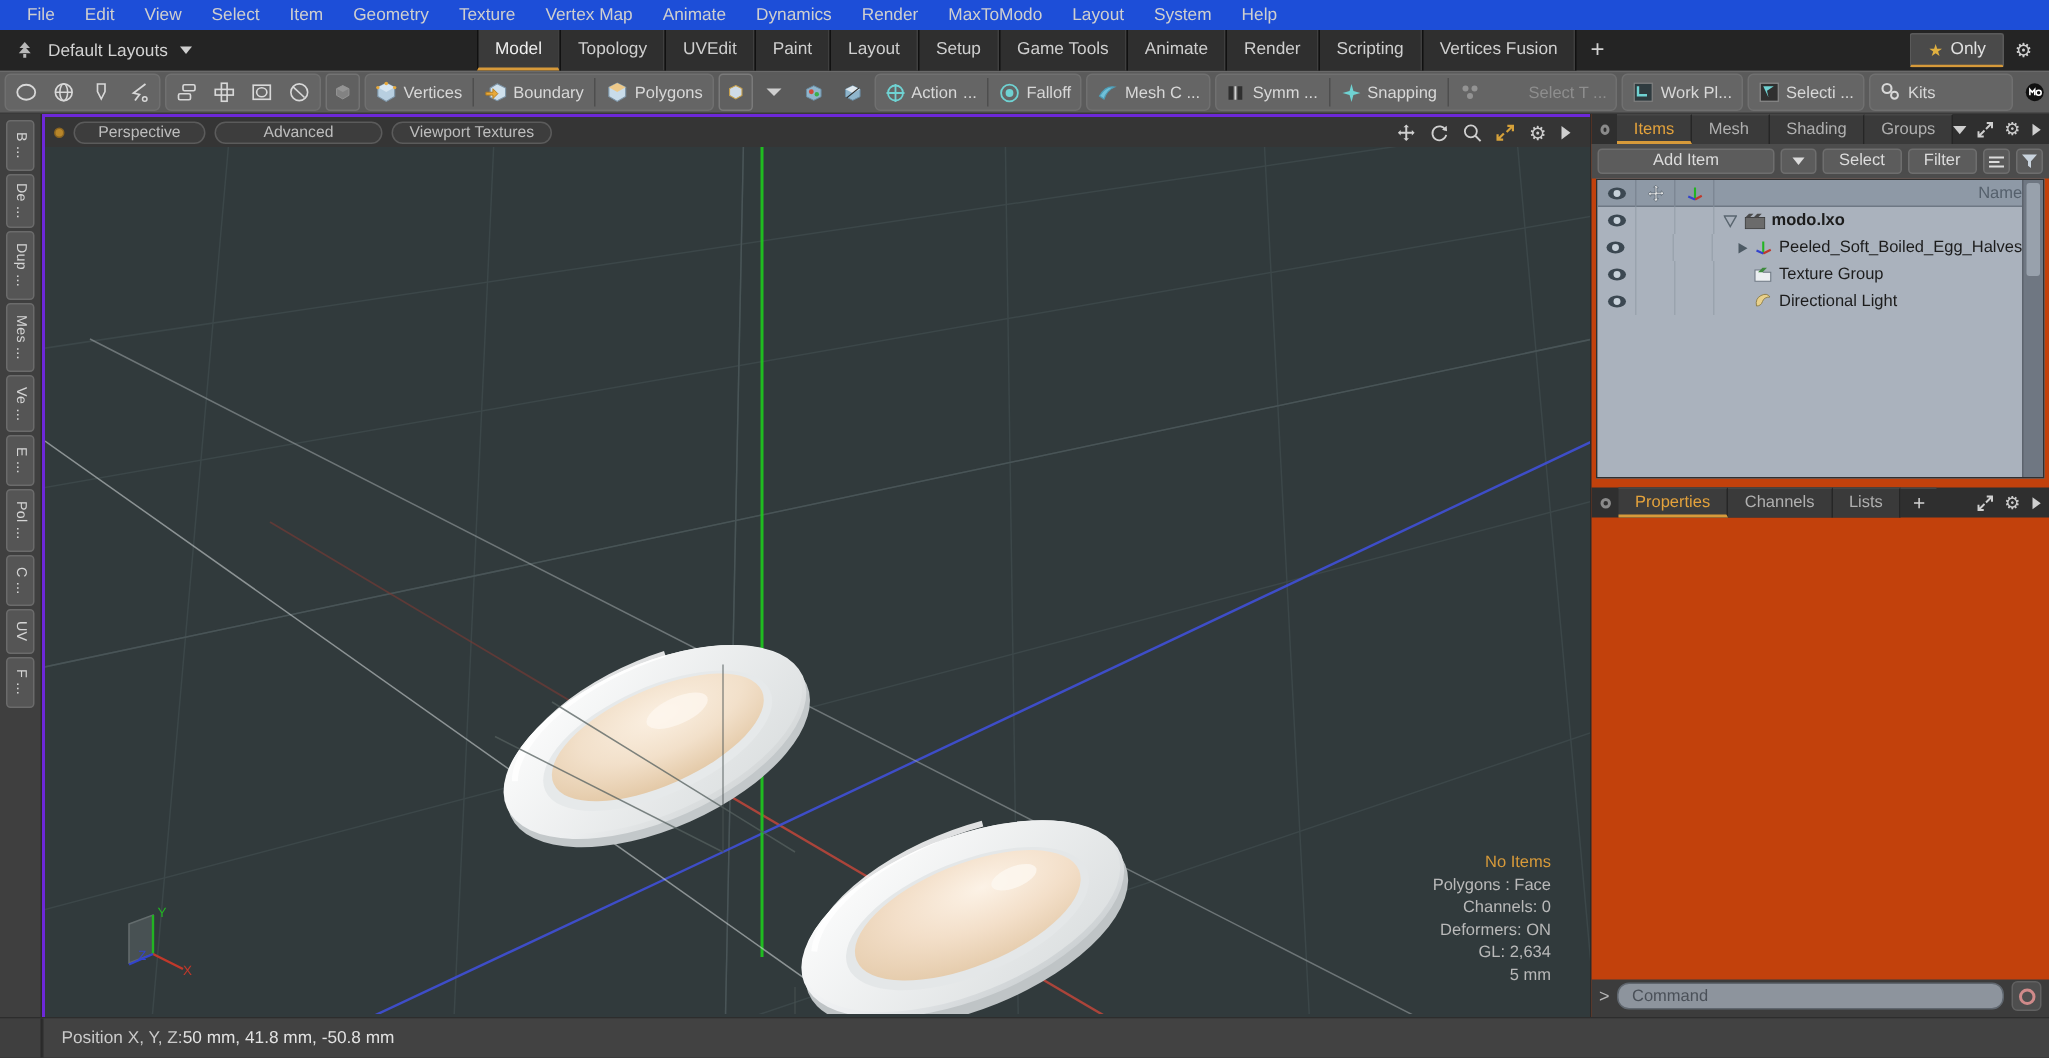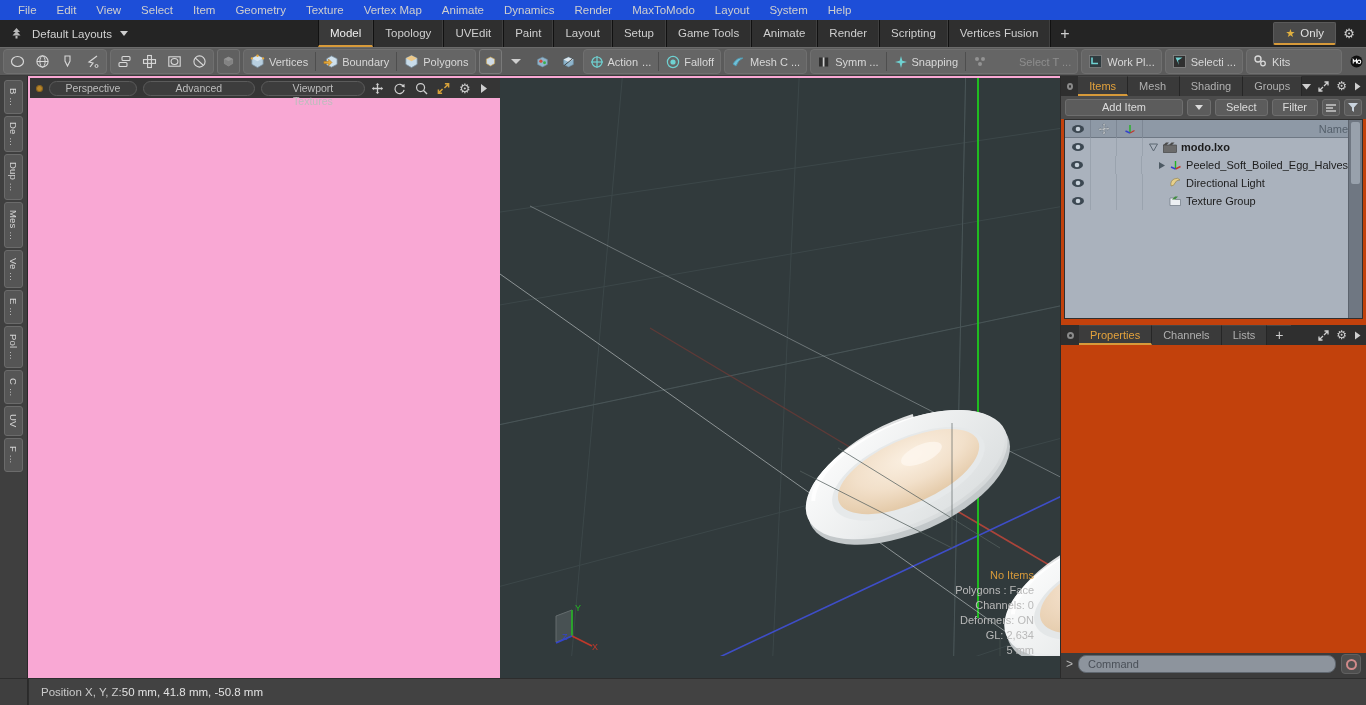--- a/index.html
+++ b/index.html
@@ -47,21 +47,21 @@
   
   .bodyrow{ flex:1 1 auto; display:flex; min-height:0; background:#3c3c3c; }
 
   
   .vstrip{ width:28px; background:#3f3f3f; border-right:1px solid #2a2a2a; padding-top:4px; display:flex; flex-direction:column; align-items:center;}
   .vtab{ width:19px; background:#555; border:1px solid #6b6b6b; border-radius:3px; margin-bottom:2px;
          display:flex; align-items:center; justify-content:center; color:#d5d5d5; }
   .vtab span{ writing-mode:vertical-rl; font-size:9.5px; letter-spacing:.2px; padding:3px 0; white-space:nowrap; }
 
   
-  .vpcol{ flex:1 1 auto; display:flex; flex-direction:row; min-width:0; background:#f9a8d4; padding:2px 0 0 2px;}
+  .vpcol{ flex:1 1 auto; display:flex; flex-direction:column; min-width:0; background:#6d28d9; padding:2px 0 0 2px;}
   .vpheader{ height:20px; background:#353535; display:flex; align-items:center; gap:6px; padding:0 6px; flex:0 0 20px; }
   .dot{ width:7px;height:7px;border-radius:50%; background:#b8862a; border:1px solid #8a6420;}
   .vpbtn{ height:15px; padding:0 11px; border:1px solid #5b5b5b; border-radius:8px; background:#3d3d3d;
           color:#bdbdbd; font-size:10.5px; line-height:13px; text-align:center;}
   .vp-icons{ margin-left:auto; display:flex; align-items:center; gap:9px; padding-right:6px; color:#cfcfcf;}
 
   .viewport{ position:relative; flex:1 1 auto; background:#313a3c; overflow:hidden; }
   .vstats{ position:absolute; right:26px; bottom:20px; text-align:right; font-size:11px; color:#b9b9b9; line-height:15px;}
   .vstats .noitems{ color:#d79a3a; }
   .gizmo{ position:absolute; left:48px; bottom:22px; width:54px; height:54px; }
@@ -729,44 +729,44 @@
                 <svg width="14" height="10" viewBox="0 0 14 10">
                     <ellipse cx="7" cy="5" rx="6" ry="4" fill="#3c4852"></ellipse>
                     <circle cx="7" cy="5" r="2.3" fill="#c7d1da"></circle>
                   </svg>
               </div>
               <div class="sp"></div>
               <div class="sp"></div>
               <div class="iltext" style="padding-left:26px">
                 <span>
                   <svg width="13" height="12" viewBox="0 0 13 12">
-                      <path d="M2 9 q-1 -5 3 -7 q4 -2 6 1 q-4 0 -5 3 q-1 3 -4 3 z" fill="#e8d08a" stroke="#8a7a45" stroke-width=".6"></path>
+                      <path d="M1 3 h4 l1.5 1.5 h5 v6 H1 z" fill="#eceff2" stroke="#6d7782" stroke-width=".7"></path>
+                      <path d="M3 4.5 l3 -3 h3 l-3 3 z" fill="#3f8a3f"></path>
                     </svg>
                 </span>
-                <span>Directional Light</span>
+                <span>Texture Group</span>
               </div>
             </div>
 
             <div class="ilrow">
               <div class="eye">
                 <svg width="14" height="10" viewBox="0 0 14 10">
                     <ellipse cx="7" cy="5" rx="6" ry="4" fill="#3c4852"></ellipse>
                     <circle cx="7" cy="5" r="2.3" fill="#c7d1da"></circle>
                   </svg>
               </div>
               <div class="sp"></div>
               <div class="sp"></div>
               <div class="iltext" style="padding-left:26px">
                 <span>
                   <svg width="13" height="12" viewBox="0 0 13 12">
-                      <path d="M1 3 h4 l1.5 1.5 h5 v6 H1 z" fill="#eceff2" stroke="#6d7782" stroke-width=".7"></path>
-                      <path d="M3 4.5 l3 -3 h3 l-3 3 z" fill="#3f8a3f"></path>
+                      <path d="M2 9 q-1 -5 3 -7 q4 -2 6 1 q-4 0 -5 3 q-1 3 -4 3 z" fill="#e8d08a" stroke="#8a7a45" stroke-width=".6"></path>
                     </svg>
                 </span>
-                <span>Texture Group</span>
+                <span>Directional Light</span>
               </div>
             </div>
 
           </div>
         </div>
         <div class="ilscroll">
           <div class="ilthumb"></div>
         </div>
       </div>
 

